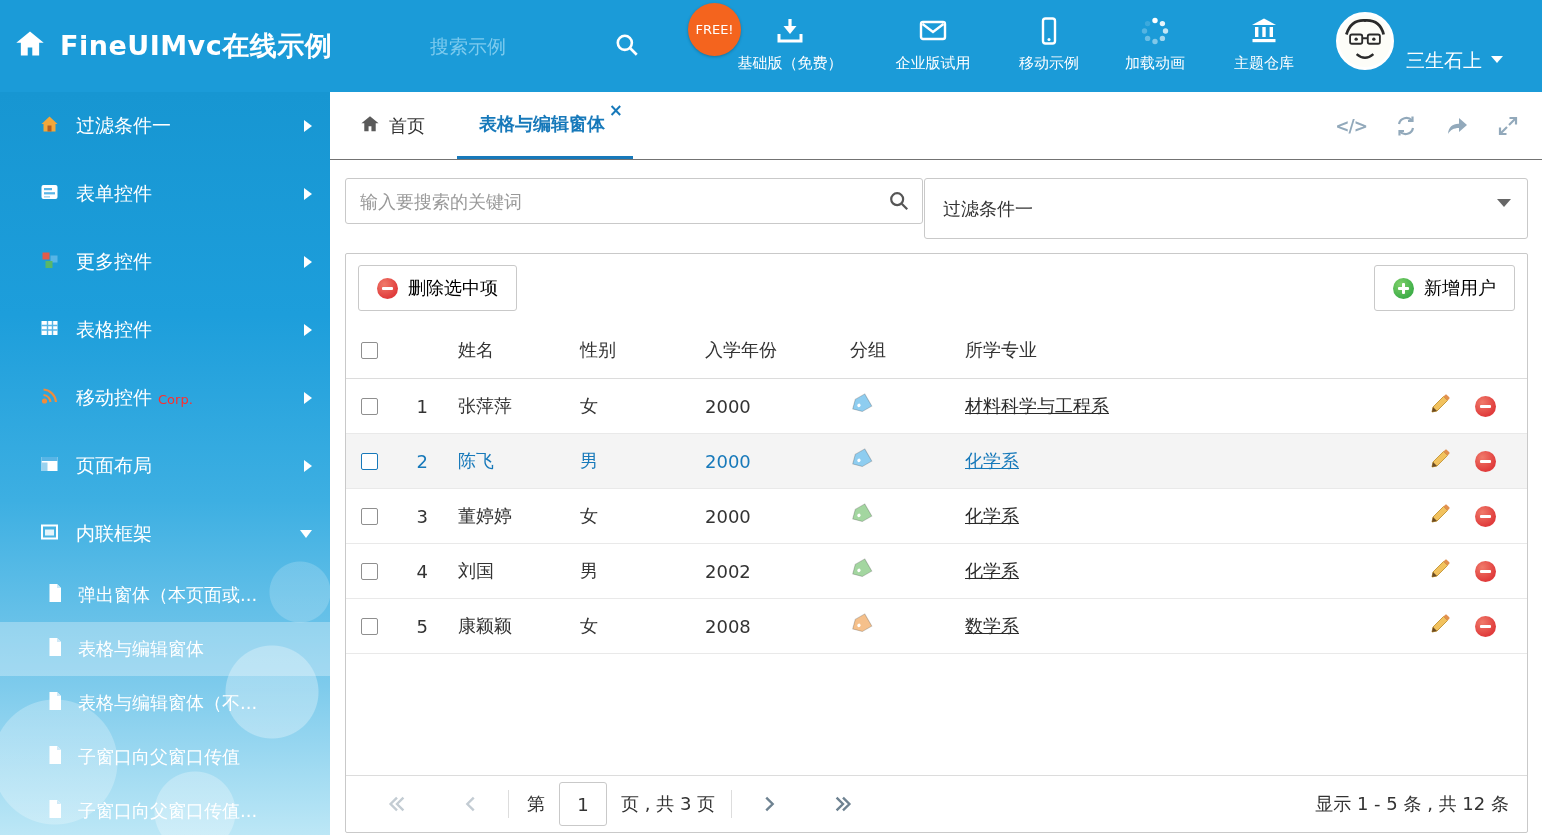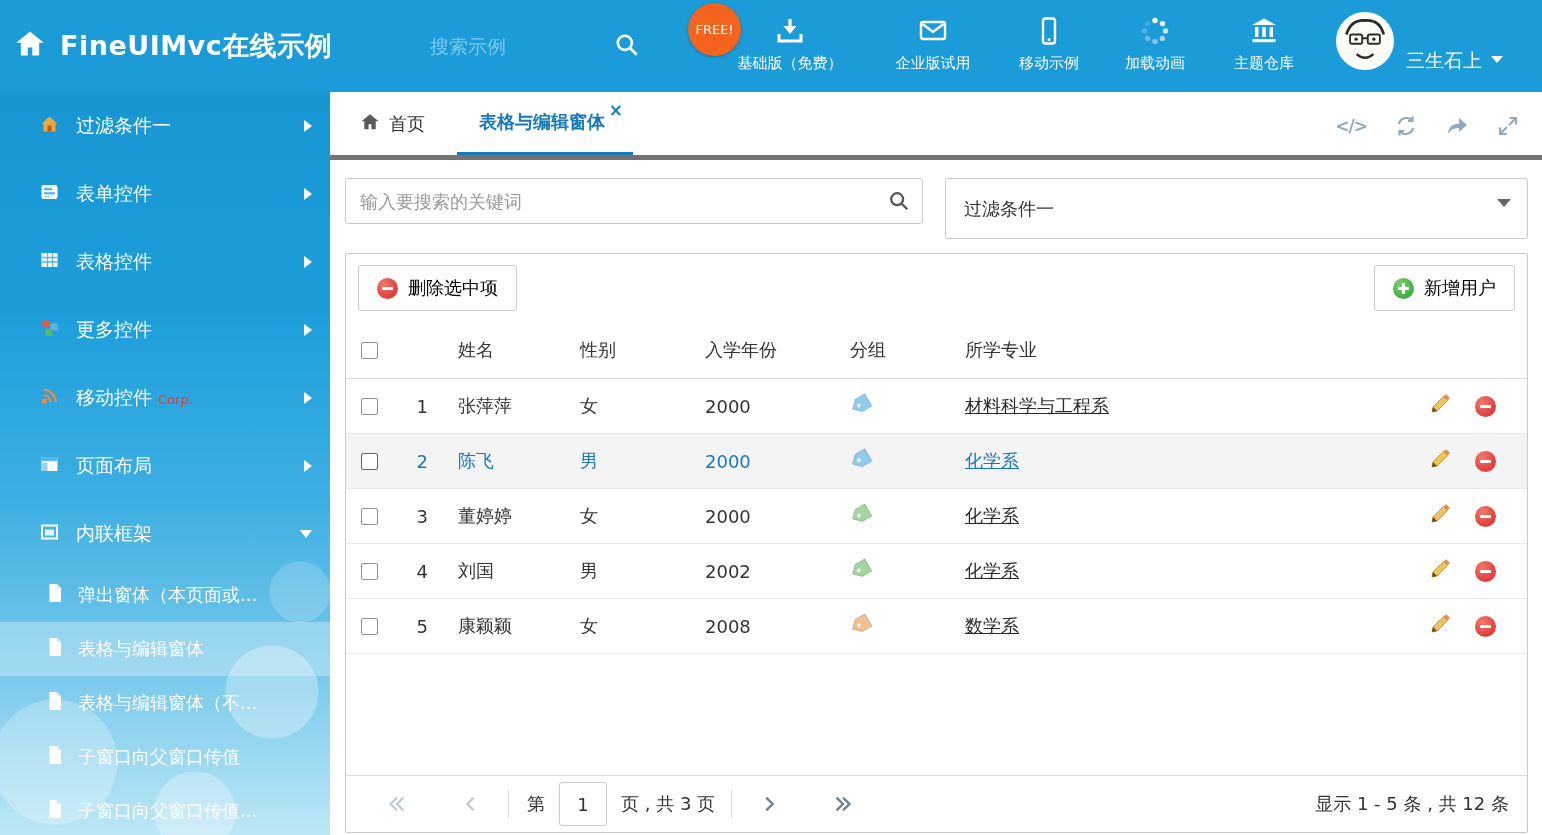--- a/index.html
+++ b/index.html
@@ -45,31 +45,31 @@
     border-top:6px solid transparent;border-bottom:6px solid transparent}
   .arr-d{margin-left:auto;width:0;height:0;border-top:8px solid #fff;
     border-left:6px solid transparent;border-right:6px solid transparent}
   .side-sub{height:54px;display:flex;align-items:center;padding:0 18px 0 46px;cursor:pointer;font-size:18px}
   .side-sub .side-label{margin-left:14px;white-space:nowrap}
   .side-sub.active{background:rgba(255,255,255,.30)}
 
   
   .main{position:absolute;left:330px;top:92px;width:1212px;height:743px;background:#fff}
 
-  .tabbar{position:relative;height:68px;border-bottom:5px solid #737373;display:flex;align-items:stretch}
+  .tabbar{position:relative;height:68px;border-bottom:1px solid #737373;display:flex;align-items:stretch}
   .tab-home{margin-left:22px;display:flex;align-items:center;gap:9px;font-size:18px;cursor:pointer;padding:0 8px}
   .tab-active{margin-left:24px;display:flex;align-items:center;padding:0 28px 0 22px;position:relative;
     color:#1779ba;font-size:18px;font-weight:bold;border-bottom:3px solid #1779ba;cursor:pointer}
   .tab-close{position:absolute;top:10px;right:10px;font-size:17px;font-weight:bold;color:#1779ba;cursor:pointer;line-height:1}
   .tabtools{position:absolute;right:22px;top:0;height:68px;display:flex;align-items:center;gap:27px;color:#92a9bb}
   .tool{cursor:pointer;display:flex;align-items:center}
   .tool-code{font-size:17px;font-weight:bold;letter-spacing:-1px}
 
   .content{padding:18px 14px 0 15px}
-  .filter-row{display:flex;gap:22px}
+  .filter-row{display:flex;gap:1px}
   .kw-wrap{position:relative;width:578px}
   .kw-input{width:100%;height:46px;border:1px solid #c9c9c9;border-radius:3px;padding:0 44px 0 14px;
     font-size:18px;font-family:inherit;color:#333;outline:none}
   .kw-input::placeholder{color:#999}
   .kw-icon{position:absolute;right:13px;top:12px;color:#555}
   .filter-select{flex:1;height:61px;border:1px solid #c9c9c9;border-radius:3px;display:flex;
     align-items:center;padding:0 18px;font-size:18px;cursor:pointer;position:relative}
   .sel-caret{position:absolute;right:16px;top:20px;width:0;height:0;
     border-left:7px solid transparent;border-right:7px solid transparent;border-top:8px solid #666}
 
@@ -234,37 +234,37 @@
           <rect x="3.5" y="13" width="6" height="1.6" fill="#a8d8f0"></rect>
         </svg>
     </span>
     <span class="side-label">表单控件</span>
     <span class="arr-r"></span>
   </div>
 
   <div class="side-item">
     <span>
       <svg width="19" height="18" viewBox="0 0 18 18">
-          <rect x="1" y="2" width="16" height="14" fill="#fff"></rect>
-          <path d="M1 6.5 H17 M1 11 H17 M7 2 V16 M12 2 V16" stroke="#58b5e6" stroke-width="1.4"></path>
-        </svg>
-    </span>
-    <span class="side-label">表格控件</span>
-    <span class="arr-r"></span>
-  </div>
-
-  <div class="side-item">
-    <span>
-      <svg width="19" height="18" viewBox="0 0 18 18">
           <rect x="2" y="1.5" width="7" height="7" fill="#e25b4b"></rect>
           <rect x="10" y="4.5" width="7" height="7" fill="#58b5e6"></rect>
           <rect x="5" y="10" width="7" height="7" fill="#59b76a"></rect>
         </svg>
     </span>
     <span class="side-label">更多控件</span>
+    <span class="arr-r"></span>
+  </div>
+
+  <div class="side-item">
+    <span>
+      <svg width="19" height="18" viewBox="0 0 18 18">
+          <rect x="1" y="2" width="16" height="14" fill="#fff"></rect>
+          <path d="M1 6.5 H17 M1 11 H17 M7 2 V16 M12 2 V16" stroke="#58b5e6" stroke-width="1.4"></path>
+        </svg>
+    </span>
+    <span class="side-label">表格控件</span>
     <span class="arr-r"></span>
   </div>
 
   <div class="side-item">
     <span>
       <svg width="19" height="18" viewBox="0 0 18 18" fill="none">
           <circle cx="4" cy="14" r="2.6" fill="#f08c3c"></circle>
           <path d="M3 8 a8 8 0 0 1 7 7" stroke="#f08c3c" stroke-width="2.2"></path>
           <path d="M3 2.5 a13.5 13.5 0 0 1 12.5 12.5" stroke="#f08c3c" stroke-width="2.2"></path>
         </svg>

